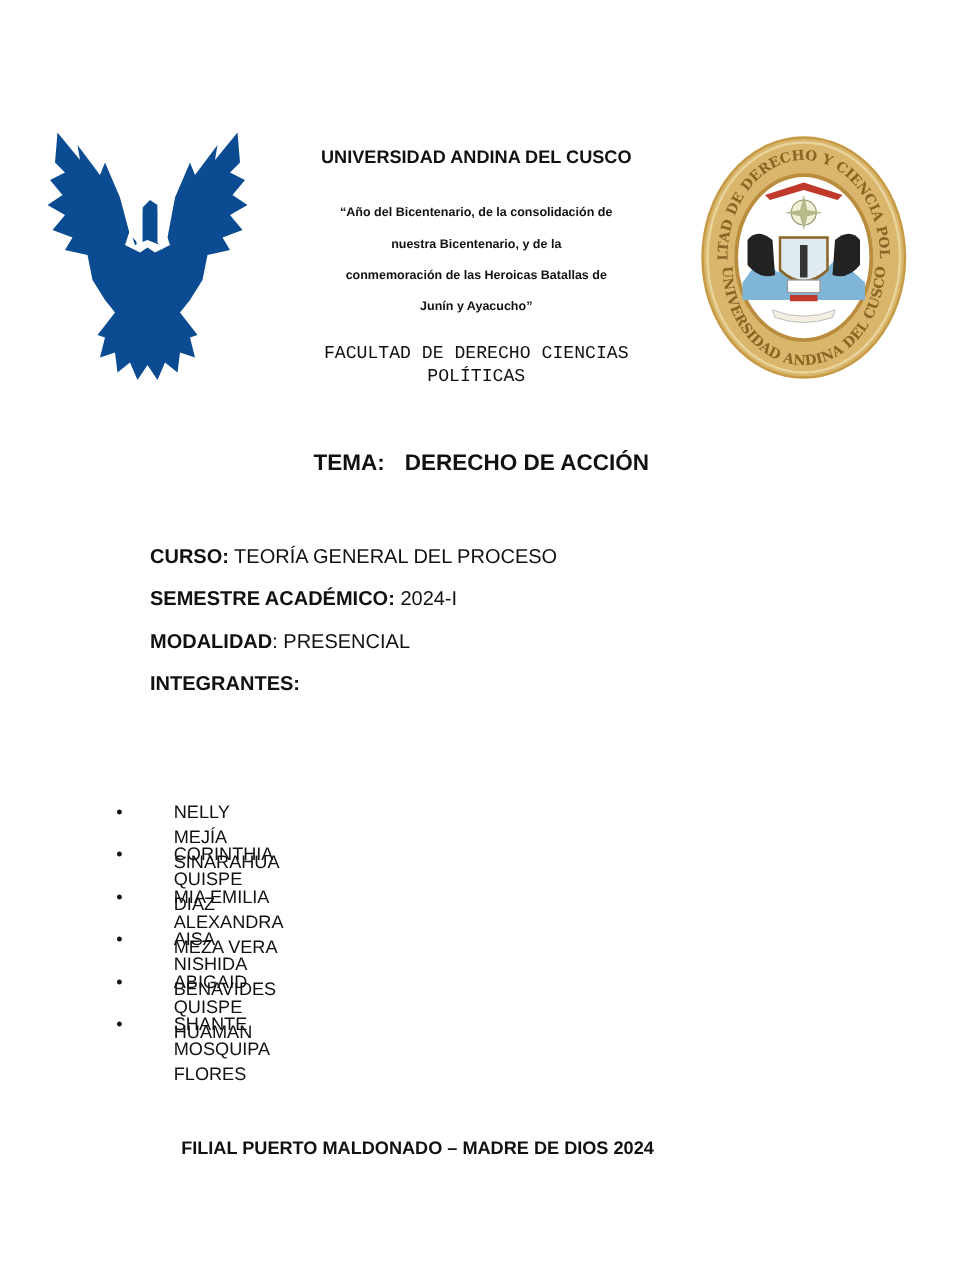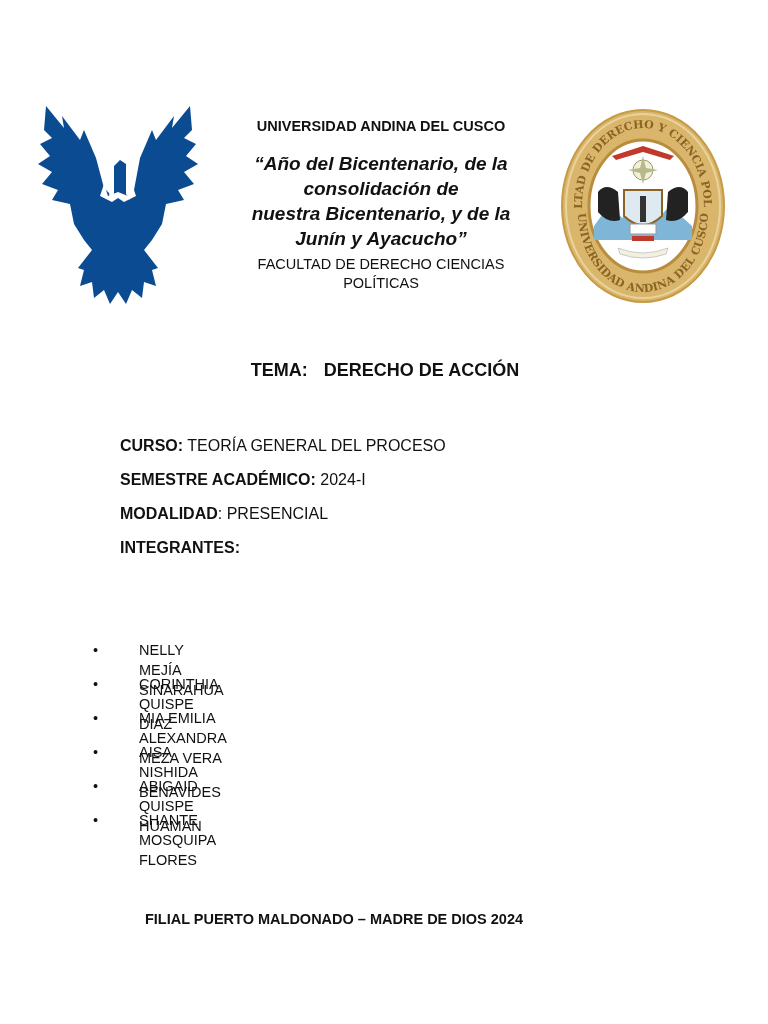--- a/index.html
+++ b/index.html
@@ -3,22 +3,22 @@
 <meta charset="utf-8">
 <style>
   html, body { margin: 0; padding: 0; background: #ffffff; }
   body { width: 768px; height: 1024px; position: relative; overflow: hidden;
          font-family: "Liberation Sans", "DejaVu Sans", sans-serif; color: #111; }
   .abs { position: absolute; }
   .logo-left { left: 34px; top: 100px; width: 168px; height: 208px; }
   .seal { left: 560px; top: 108px; width: 166px; height: 196px; }
   .header-block { left: 206px; top: 110px; width: 350px; text-align: center; }
   .uni { font-weight: bold; font-size: 14.5px; margin-top: 8px; }
-  .motto { font-weight: bold; font-size: 19px; line-height: 25px; margin-top: 17px; font-style: italic; }
-  .faculty { font-size: 14.5px; line-height: 19px; margin-top: 4px; }
+  .motto { font-weight: bold; font-size: 10px; line-height: 25px; margin-top: 24px; }
+  .faculty { font-size: 14.5px; line-height: 19px; margin-top: 16px; font-family: Liberation Mono, monospace; }
   .tema { left: 0; width: 770px; top: 360px; text-align: center; font-weight: bold; font-size: 18px; }
   .tema .gap { display: inline-block; width: 16px; }
   .info { left: 81px; top: 436px; font-size: 16px; margin-left: 39px; }
   .info .row { height: 34px; line-height: 20px; }
   .info b { font-weight: bold; }
   .members { left: 93px; top: 640px; font-size: 14.5px; }
   .members .m { height: 34px; line-height: 20px; position: relative; }
   .members .bullet { position: absolute; left: 0; }
   .members .name { position: absolute; left: 46px; }
   .footer { left: 0; width: 668px; top: 911px; text-align: center; font-weight: bold; font-size: 14.5px; }
@@ -36,20 +36,21 @@
     <path fill="#ffffff" d="M72 70 L80 64 L80 94 L76 100 Z M96 100 L92 94 L92 64 L96 70 Z"></path>
     <path fill="#ffffff" d="M70 84 L66 96 L78 102 L84 98 L90 102 L102 96 L98 84 L94 96 L84 92 L74 96 Z"></path>
   </svg>
 </div>
 
 <div class="abs header-block">
   <div class="uni">UNIVERSIDAD ANDINA DEL CUSCO</div>
   <div class="motto">
     <div>“Año del Bicentenario, de la consolidación de</div>
     <div>nuestra Bicentenario, y de la</div>
+    <div>conmemoración de las Heroicas Batallas de</div>
     <div>Junín y Ayacucho”</div>
   </div>
   <div class="faculty">
     <div>FACULTAD DE DERECHO CIENCIAS</div>
     <div>POLÍTICAS</div>
   </div>
 </div>
 
 <div class="abs seal">
   <svg viewBox="0 0 166 196" width="166" height="196">

